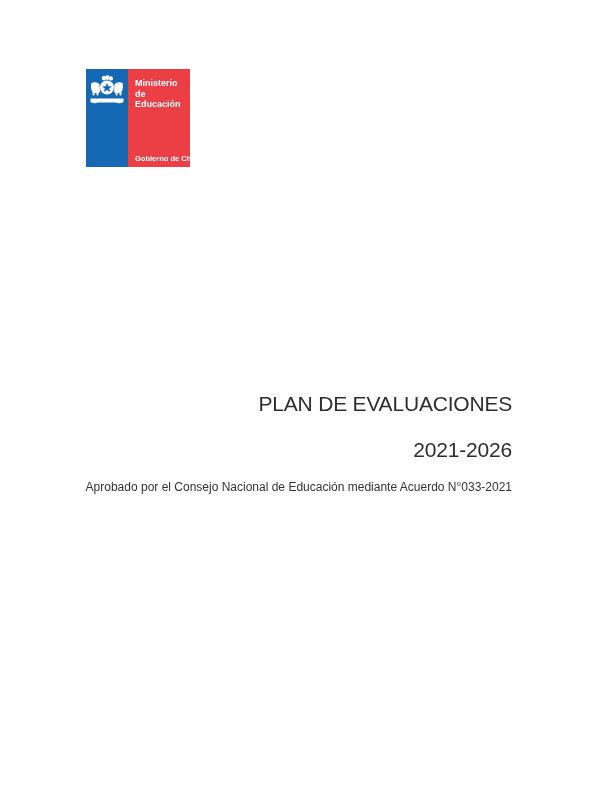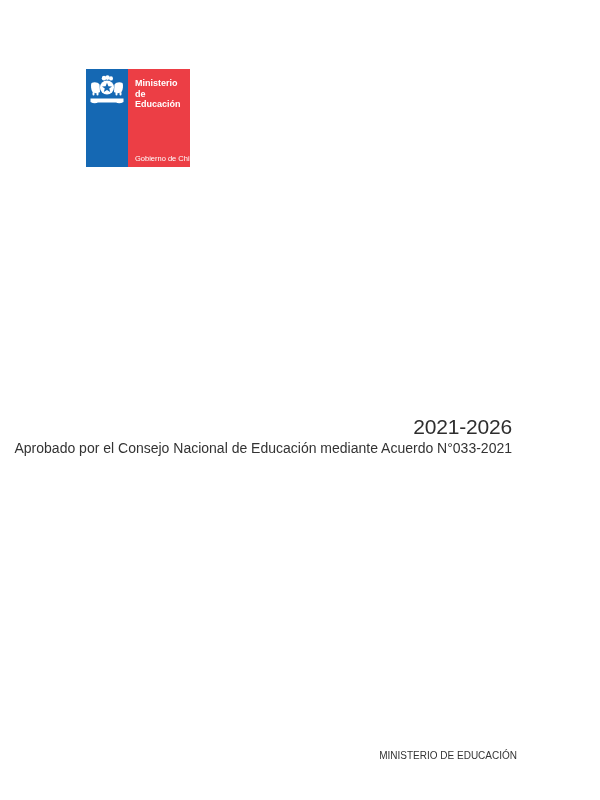--- a/index.html
+++ b/index.html
@@ -40,21 +40,21 @@
     color: #ffffff;
     font-weight: bold;
     font-size: 9px;
     line-height: 1.18;
     letter-spacing: 0px;
   }
   .government-name {
     position: absolute;
     left: 7px; bottom: 4px;
     color: #ffffff;
-    font-weight: normal;
+    font-weight: bold;
     font-size: 7.5px;
     white-space: nowrap;
   }
 
   
   .title-block {
     position: absolute;
     right: 88px;
     top: 392px;
     text-align: right;
@@ -66,23 +66,23 @@
     letter-spacing: -0.2px;
     white-space: nowrap;
   }
   .period {
     font-size: 21px;
     line-height: 26px;
     margin-top: 22px;
     letter-spacing: -0.2px;
   }
   .approval {
-    font-size: 14px;
+    font-size: 12px;
     line-height: 13px;
-    margin-top: 2px;
+    margin-top: 18px;
     color: #333333;
     white-space: nowrap;
   }
 
   
   .footer-block {
     position: absolute;
     right: 83px;
     top: 747px;
     text-align: right;
@@ -128,21 +128,21 @@
     <div class="logo-red" style="background: rgb(236, 62, 69);">
       <div class="ministry-name">
         <div>Ministerio de</div>
         <div>Educación</div>
       </div>
       <div class="government-name">Gobierno de Chile</div>
     </div>
   </div>
 
   <div class="title-block">
+    <div class="title-line">PLAN DE EVALUACIONES</div>
     <div class="period">2021-2026</div>
     <div class="approval">Aprobado por el Consejo Nacional de Educación mediante Acuerdo N°033-2021</div>
   </div>
 
   <div class="footer-block">
-    <div class="footer-line">MINISTERIO DE EDUCACIÓN</div>
   </div>
 
 </div>
 
 </body></html>

